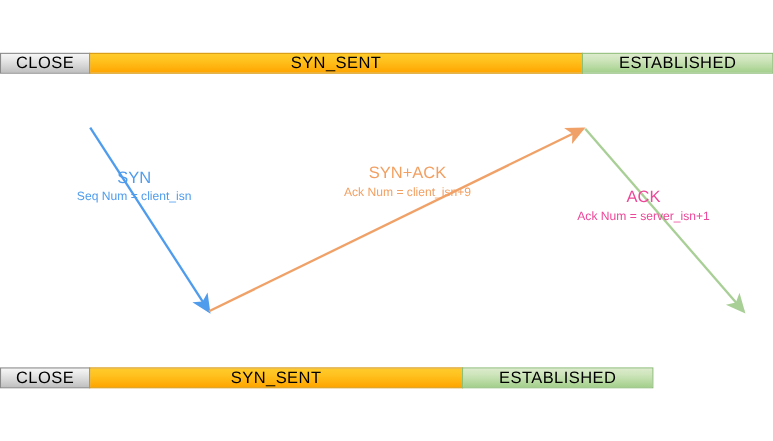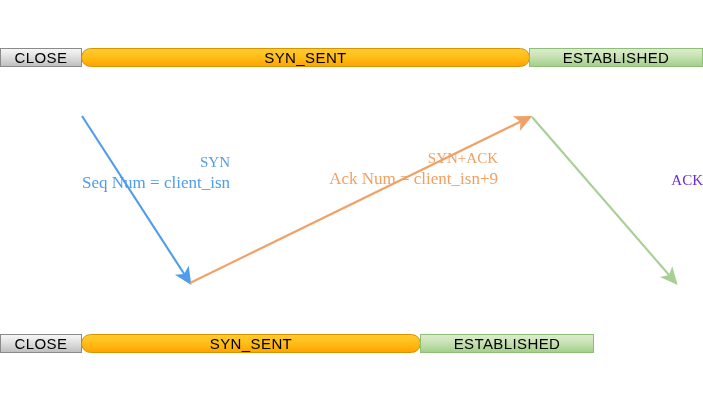--- a/index.html
+++ b/index.html
@@ -43,21 +43,20 @@
   }
   .seg:first-child{margin-left:0;}
 
   .seg-gray{
     background:linear-gradient(180deg,#f6f6f6 0%,#e9e9e9 28%,#d2d2d2 70%,#bfbfbf 100%);
     border-color:#8a8a8a;
   }
   .seg-orange{
     background:linear-gradient(180deg,#ffcb2b 0%,#ffc21f 35%,#ffb20d 72%,#ffa400 100%);
     border-color:#d79400;
-    border-radius:14px;
   }
   .seg-green{
     background:linear-gradient(180deg,#dcebcd 0%,#cde4ba 35%,#b6d9a0 72%,#a3cf8c 100%);
     border-color:#8fbe79;
   }
   .seg-blue{
     background:linear-gradient(180deg,#e0e9f9 0%,#d2e0f6 35%,#b8cdee 72%,#a5c0e8 100%);
     border-color:#8aa4cf;
   }
 
@@ -65,33 +64,32 @@
   #arrows{
     position:absolute;
     left:0;top:0;
     width:703px;height:401px;
     pointer-events:none;
   }
 
   
   .msg{
     position:absolute;
-    text-align:right;
+    text-align:center;
     line-height:1.34;
     white-space:nowrap;
     background:transparent;
-    font-family:Liberation Serif, serif;
   }
   .msg .ln{display:block;}
   .msg .ttl{font-size:15px;}
-  .msg .det{font-size:17px;}
+  .msg .det{font-size:11px;}
 
   .msg-syn{left:14px;top:152px;width:216px;color:#4f9ced;}
   .msg-synack{left:243px;top:148px;width:255px;color:#f2a062;}
-  .msg-ack{left:493px;top:170px;width:210px;color:#6d28d9;}
+  .msg-ack{left:480px;top:170px;width:210px;color:#ec4899;}
 
   
   #watermark{
     position:absolute;
     right:8px;
     bottom:7px;
     font-size:14px;
     color:rgba(255,255,255,0.72);
     letter-spacing:1px;
     white-space:nowrap;
@@ -152,15 +150,16 @@
     <span class="ln det">Seq Num = client_isn</span>
   </div>
 
   <div class="msg msg-synack">
     <span class="ln ttl">SYN+ACK</span>
     <span class="ln det">Ack Num = client_isn+9</span>
   </div>
 
   <div class="msg msg-ack">
     <span class="ln ttl">ACK</span>
+    <span class="ln det">Ack Num = server_isn+1</span>
   </div>
 
 </div>
 
 </body></html>

